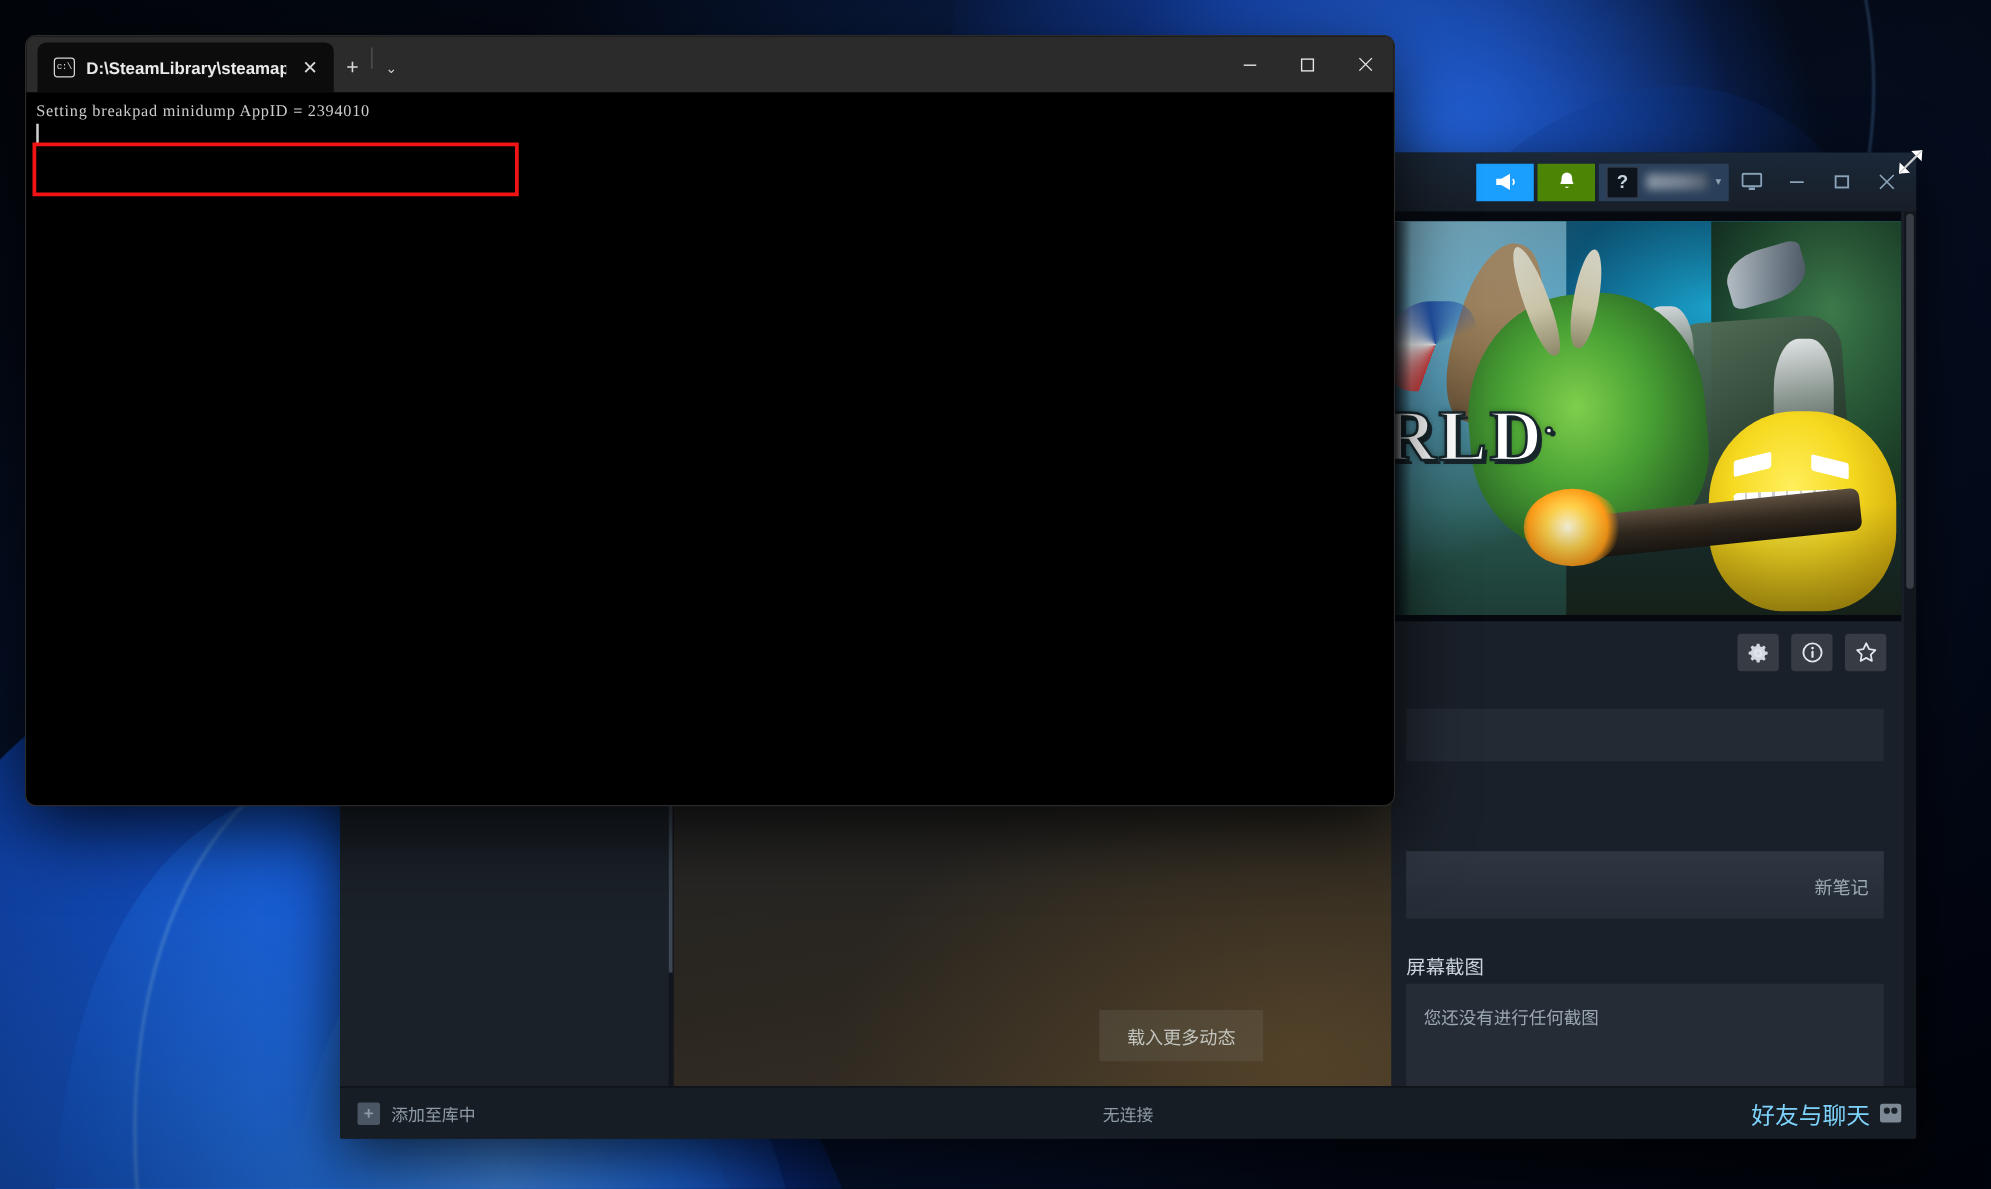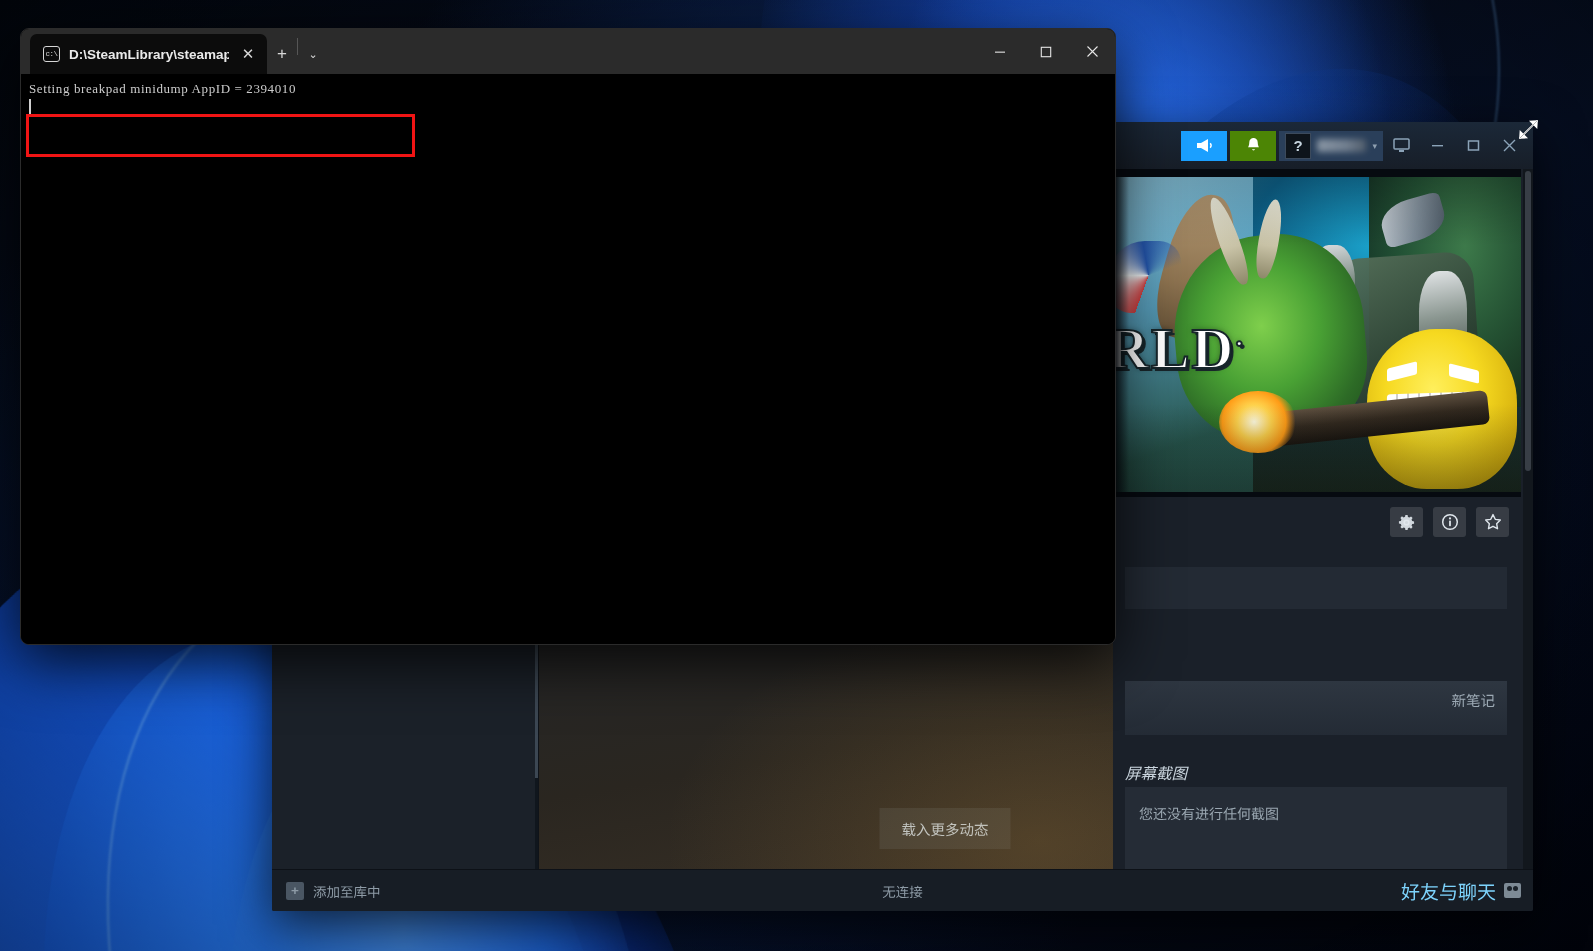--- a/index.html
+++ b/index.html
@@ -389,25 +389,25 @@
     background: rgba(120,140,160,.10);
   }
   .detail-sec {
     position: absolute; left: 12px; right: 26px;
     color: #c9d4dd; font-size: 15.5px;
   }
   .notes-title { top: 486px; }
   .notes-box {
     position: absolute; left: 12px; right: 26px; top: 512px; height: 54px;
     background: linear-gradient(180deg, rgba(150,170,190,.16), rgba(120,140,160,.10));
-    display: flex; align-items: flex-start; justify-content: flex-end;
+    display: flex; align-items: center; justify-content: flex-end;
     padding: 8px 12px;
   }
   .notes-box span { color: #9daab5; font-size: 14.5px; }
-  .shots-title { top: 592px; font-style: italic; }
+  .shots-title { top: 592px; }
   .shots-box {
     position: absolute; left: 12px; right: 26px; top: 618px; bottom: 0;
     background: rgba(140,160,180,.10);
     padding: 16px 14px;
   }
   .shots-box p { color: #9aa7b1; font-size: 14px; margin-bottom: 16px; }
 
   .detail-scroll {
     position: absolute; right: 0; top: 0; bottom: 0; width: 10px;
     background: rgba(0,0,0,.28);

